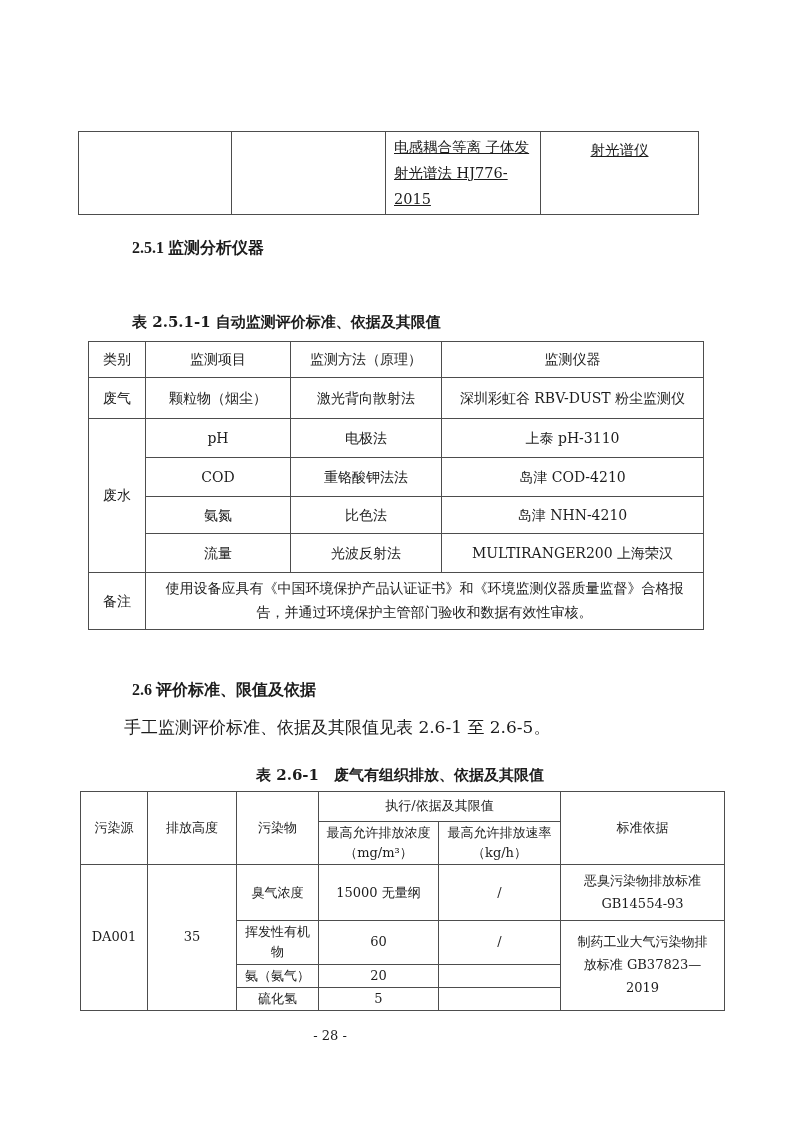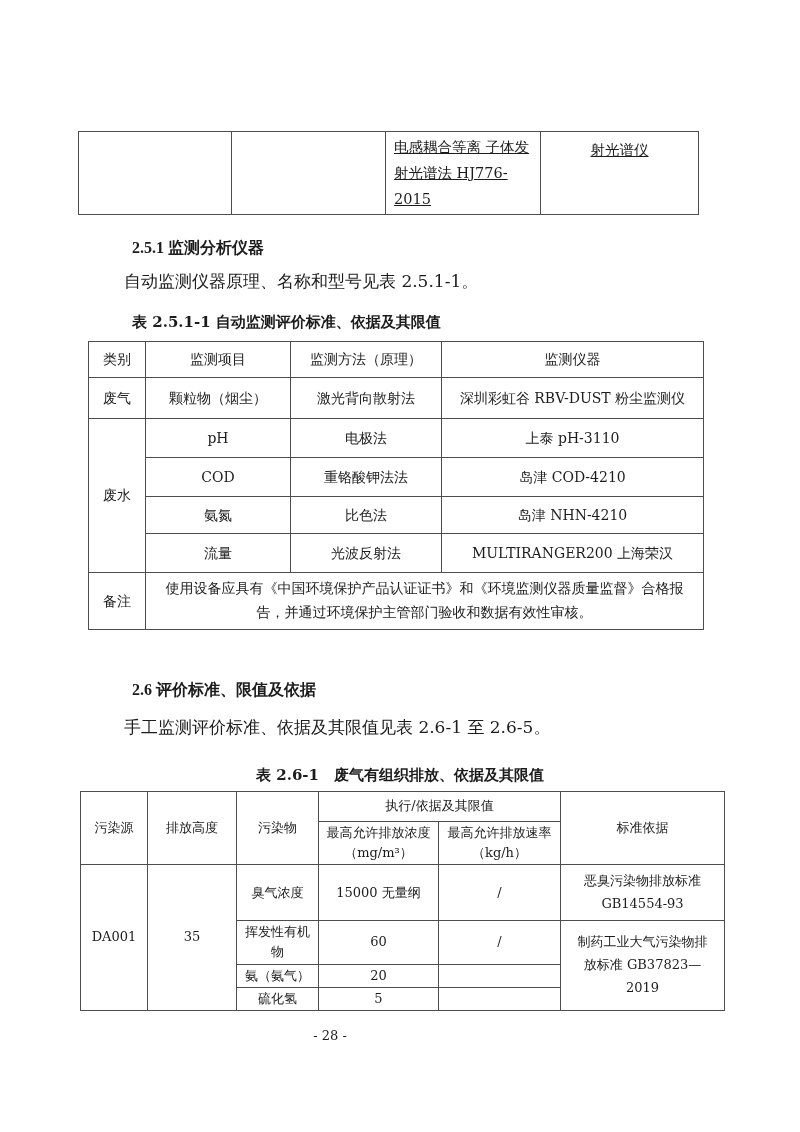--- a/index.html
+++ b/index.html
@@ -68,21 +68,20 @@
       <td class="method-cell">
         <div>电感耦合等离 子体发</div>
         <div>射光谱法 HJ776-2015</div>
       </td>
       <td class="instr-cell">射光谱仪</td>
     </tr>
   </tbody>
     </table>
 
   <div class="heading" id="h-251">2.5.1 监测分析仪器</div>
-  <div class="para" id="p-251">自动监测仪器原理、名称和型号见表 2.5.1-1。</div>
   <div class="tbl-title" id="title-251">表 2.5.1-1 自动监测评价标准、依据及其限值</div>
 
   <table class="table-251">
     <colgroup>
         <col style="width:57px">
         <col style="width:145px">
         <col style="width:151px">
         <col style="width:262px">
       </colgroup>
     <tbody>

